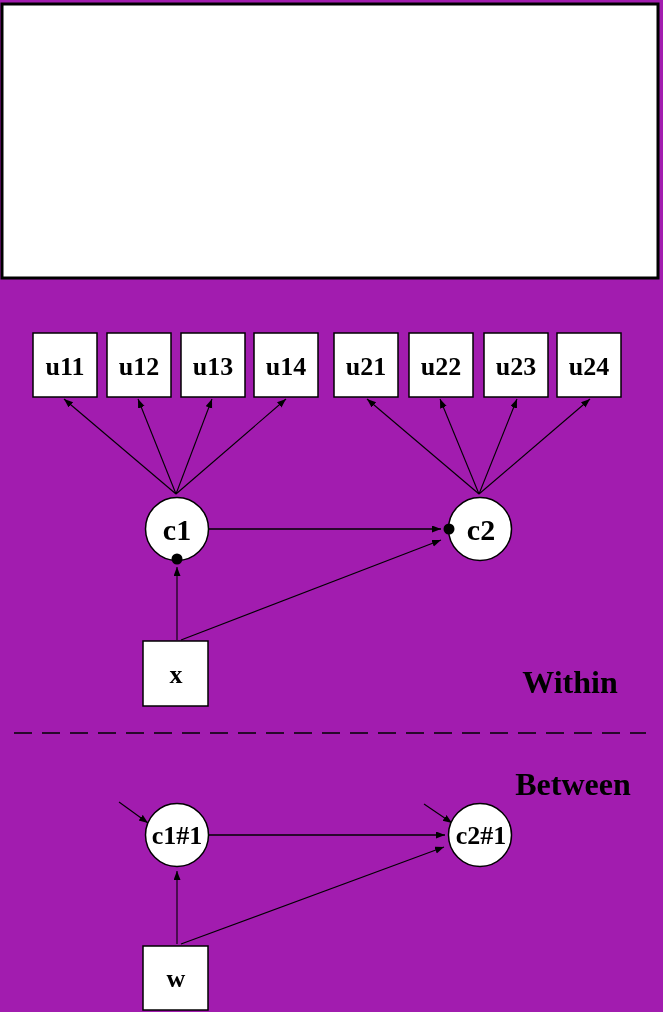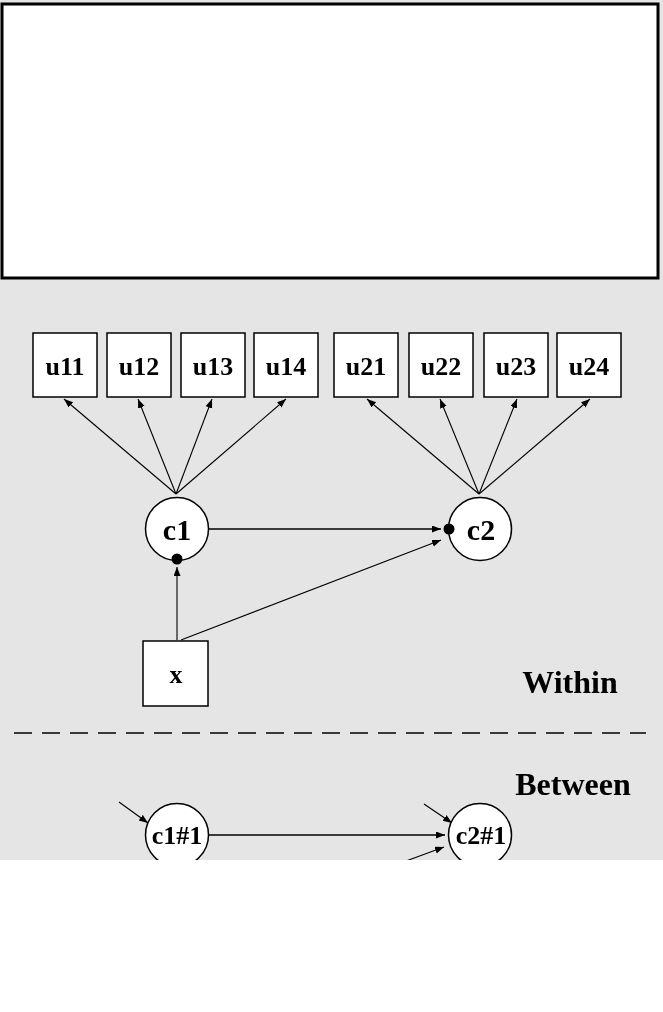--- a/index.html
+++ b/index.html
@@ -1,20 +1,20 @@
 <!DOCTYPE html>
 <html><head>
 <meta charset="utf-8">
 <style>
   html, body { margin: 0; padding: 0; background: #ffffff; }
   .page {
     position: relative;
     width: 663px;
-    height: 860px;
-    background: #e5e5e5;
+    height: 1012px;
+    background: #a21caf;
     overflow: hidden;
   }
   svg { display: block; }
   .shape { fill: #ffffff; stroke: #000000; stroke-width: 1.5; }
   .edge  { stroke: #000000; stroke-width: 1.1; fill: none; }
   .edge-bold { stroke: #000000; stroke-width: 1.3; fill: none; }
   .dot   { fill: #000000; stroke: none; }
   .nodelabel {
     font-family: "Liberation Serif", "DejaVu Serif", serif;
     font-weight: bold;

